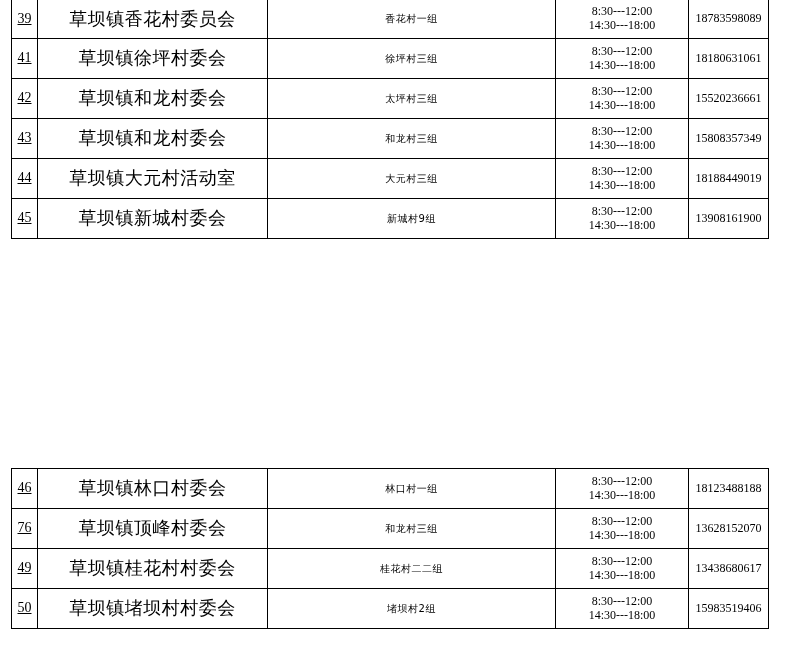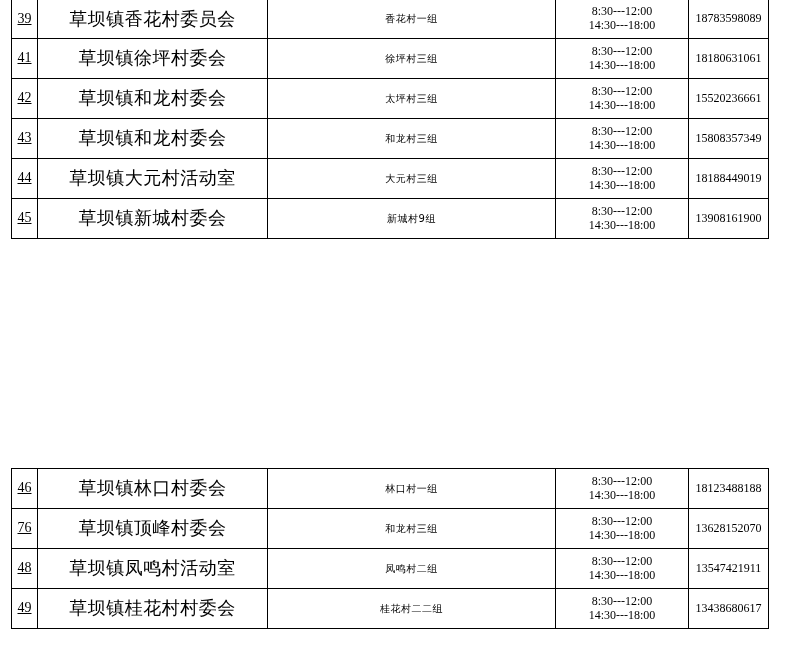--- a/index.html
+++ b/index.html
@@ -203,35 +203,35 @@
         <td class="cell-idx">76</td>
         <td class="cell-name">草坝镇顶峰村委会</td>
         <td class="cell-addr">和龙村三组</td>
         <td class="cell-time">
           <span class="t-line">8:30---12:00</span>
           <span class="t-line">14:30---18:00</span>
         </td>
         <td class="cell-phone">13628152070</td>
       </tr>
       <tr>
-        <td class="cell-idx">48</td>
-        <td class="cell-name">草坝镇凤鸣村活动室</td>
-        <td class="cell-addr">凤鸣村二组</td>
-        <td class="cell-time">
-          <span class="t-line">8:30---12:00</span>
-          <span class="t-line">14:30---18:00</span>
-        </td>
-        <td class="cell-phone">13547421911</td>
-      </tr>
-      <tr>
         <td class="cell-idx">49</td>
         <td class="cell-name">草坝镇桂花村村委会</td>
         <td class="cell-addr">桂花村二二组</td>
         <td class="cell-time">
           <span class="t-line">8:30---12:00</span>
           <span class="t-line">14:30---18:00</span>
         </td>
         <td class="cell-phone">13438680617</td>
       </tr>
+      <tr>
+        <td class="cell-idx">50</td>
+        <td class="cell-name">草坝镇堵坝村村委会</td>
+        <td class="cell-addr">堵坝村2组</td>
+        <td class="cell-time">
+          <span class="t-line">8:30---12:00</span>
+          <span class="t-line">14:30---18:00</span>
+        </td>
+        <td class="cell-phone">15983519406</td>
+      </tr>
     </tbody>
   </table>
 
 </div>
 
 </body></html>

